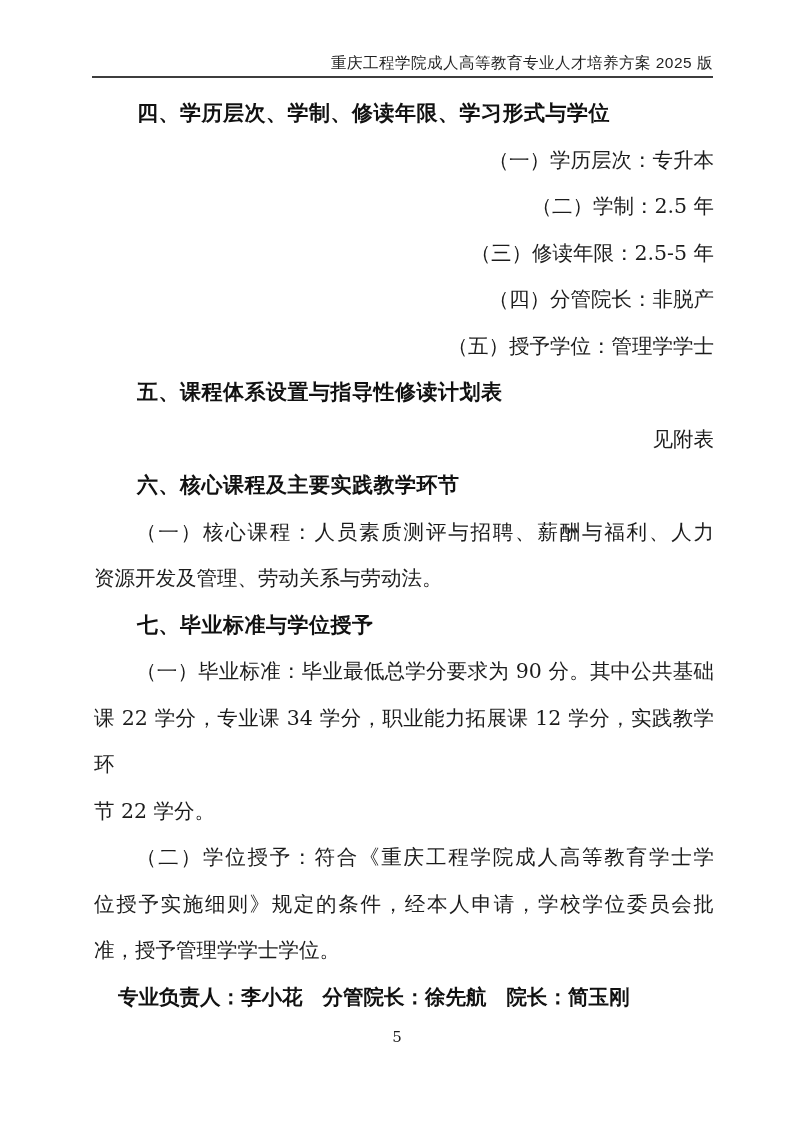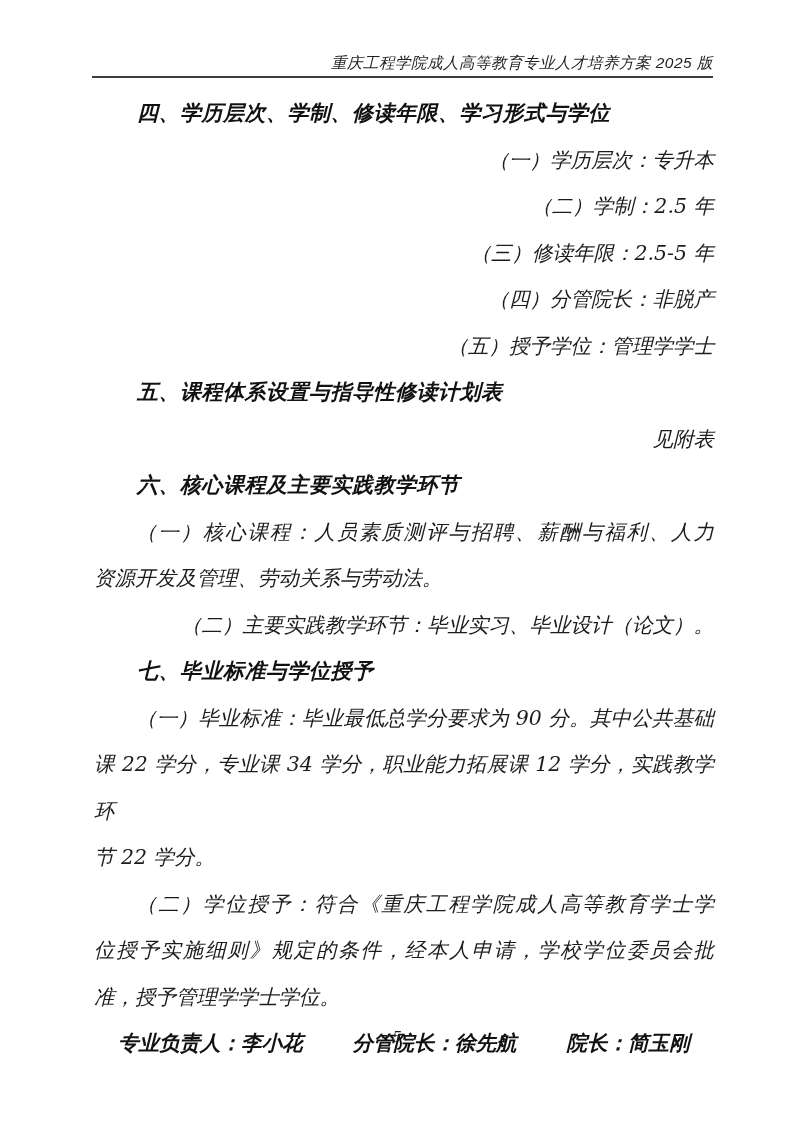--- a/index.html
+++ b/index.html
@@ -8,21 +8,20 @@
     background: #ffffff;
   }
   .page {
     position: relative;
     width: 794px;
     height: 1122px;
     background: #ffffff;
     color: #1c1c1c;
     font-family: "DejaVu Serif", "Liberation Serif", serif;
     overflow: hidden;
-    font-style: italic;
   }
   
   .page-header {
     position: absolute;
     left: 92px;
     top: 0;
     width: 621px;
     height: 78px;
     box-sizing: border-box;
     border-bottom: 2px solid #3d3d3d;
@@ -66,21 +65,21 @@
   .justify {
     white-space: normal;
     text-align: justify;
     text-align-last: justify;
   }
   .bend {
     padding-left: 0;
   }
   .signature {
     display: flex;
-    gap: 50px;
+    gap: 20px;
     padding-left: 24px;
     font-weight: 700;
     font-size: 20.5px;
     line-height: 46.5px;
     white-space: nowrap;
     color: #111111;
     text-align: right;
   }
   .page-number {
     position: absolute;
@@ -107,21 +106,20 @@
     <div class="line item">（一）学历层次：专升本</div>
     <div class="line item">（二）学制：2.5 年</div>
     <div class="line item">（三）修读年限：2.5-5 年</div>
     <div class="line item">（四）分管院长：非脱产</div>
     <div class="line item">（五）授予学位：管理学学士</div>
     <div class="line heading">五、课程体系设置与指导性修读计划表</div>
     <div class="line item">见附表</div>
     <div class="line heading">六、核心课程及主要实践教学环节</div>
     <div class="line bfirst justify">（一）核心课程：人员素质测评与招聘、薪酬与福利、人力</div>
     <div class="line bend">资源开发及管理、劳动关系与劳动法。</div>
-    <div class="line item">（二）主要实践教学环节：毕业实习、毕业设计（论文）。</div>
     <div class="line heading">七、毕业标准与学位授予</div>
     <div class="line bfirst justify">（一）毕业标准：毕业最低总学分要求为 90 分。其中公共基础</div>
     <div class="line justify">课 22 学分，专业课 34 学分，职业能力拓展课 12 学分，实践教学环</div>
     <div class="line bend">节 22 学分。</div>
     <div class="line bfirst justify">（二）学位授予：符合《重庆工程学院成人高等教育学士学</div>
     <div class="line justify">位授予实施细则》规定的条件，经本人申请，学校学位委员会批</div>
     <div class="line bend">准，授予管理学学士学位。</div>
 
     <div class="signature">
       <span>专业负责人：李小花</span>

